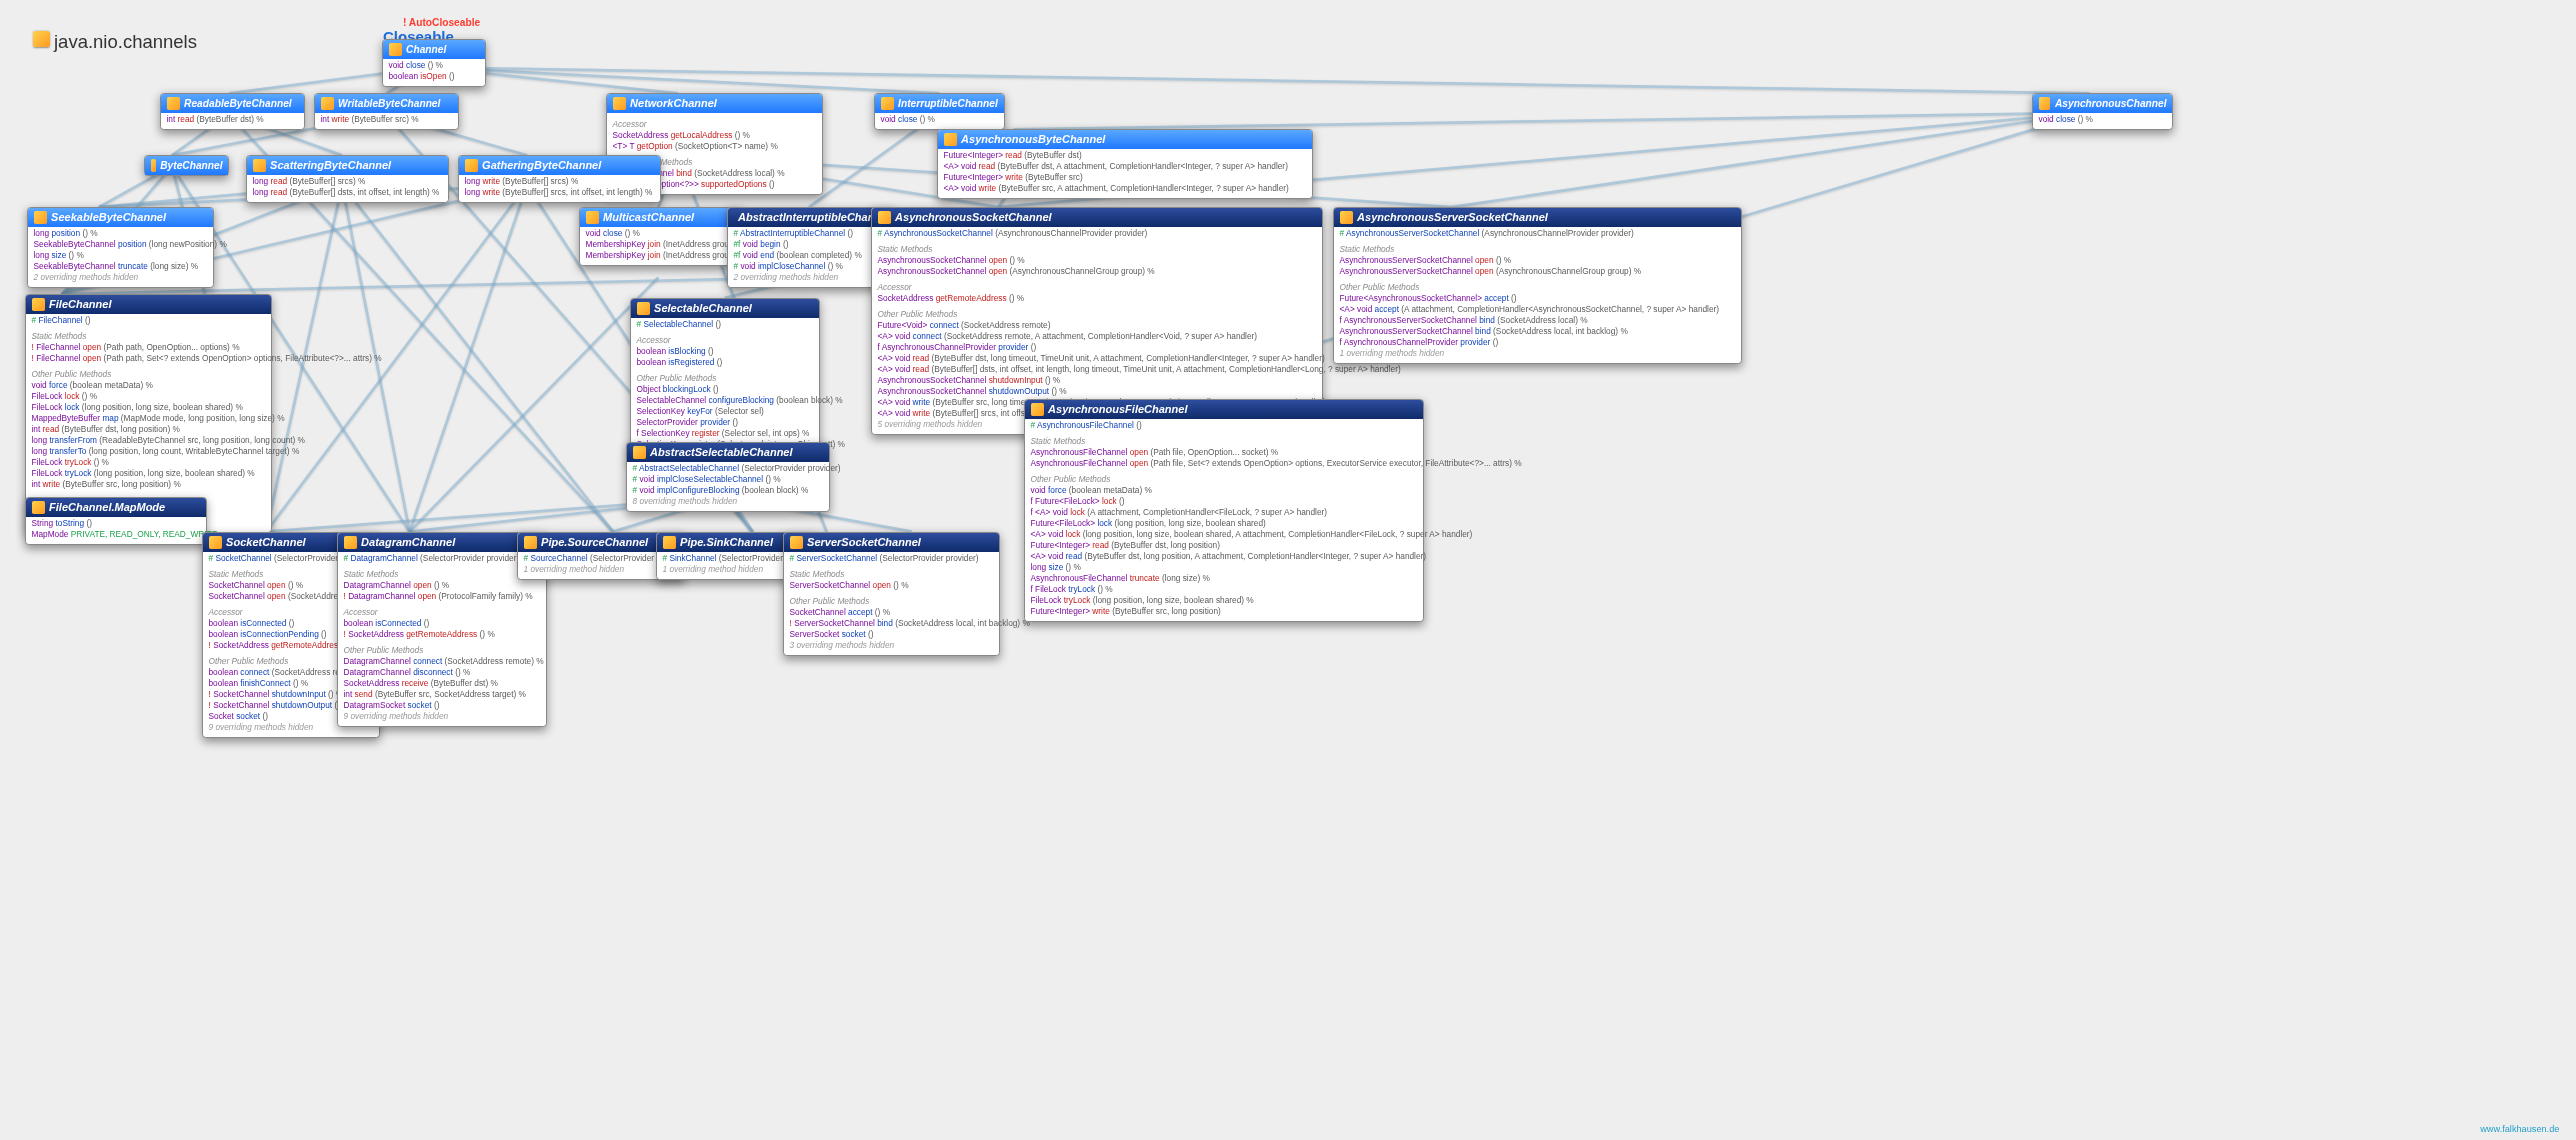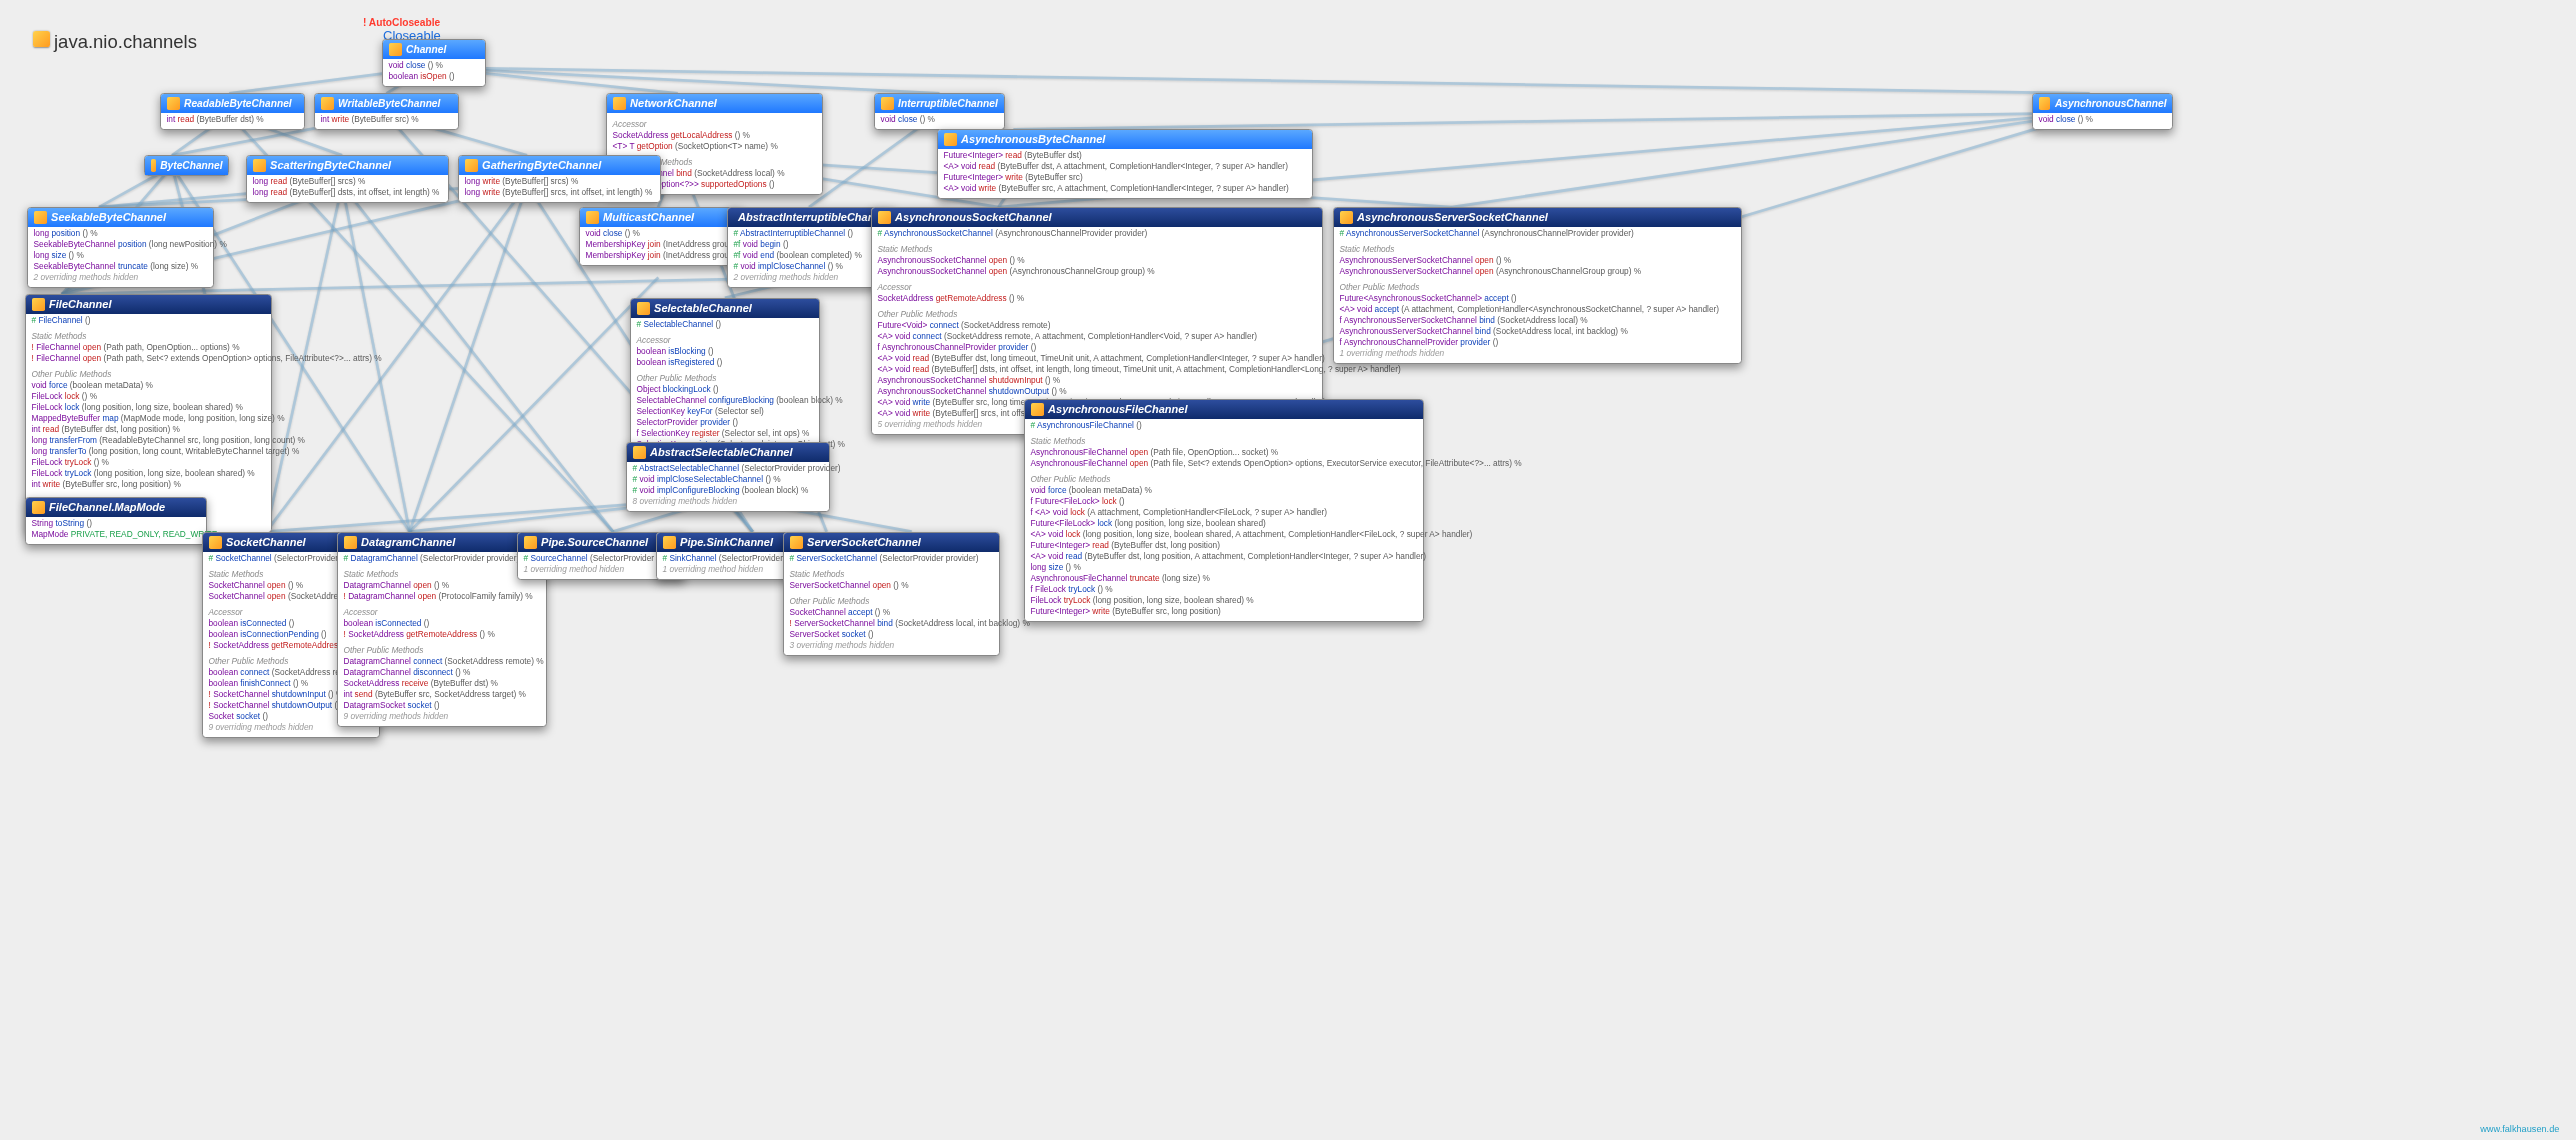--- a/index.html
+++ b/index.html
@@ -1,20 +1,20 @@
 <!DOCTYPE html>
 <html><head>
 <meta charset="utf-8">
 <style>
   html,body{margin:0;padding:0;background:#eee;font-family:Arial,Helvetica,sans-serif;font-size:8.3px;color:#000}
   .canvas{position:relative;width:2576px;height:1141px;background:#eee}
   .pkg-label{position:absolute;left:54px;top:30.5px;font-size:18.5px;font-weight:normal;color:#333}
   .pkg-icon{position:absolute;left:33px;top:30.5px;width:16.6px;height:16.6px;background:linear-gradient(135deg,#ffd24c,#ff9a1f);border-radius:2.8px;box-shadow:0 0.9px 1.8px rgba(0,0,0,.4)}
   .root-label{position:absolute;font-size:10.2px;font-weight:bold;color:#ff3b2f}
-  .root-label2{position:absolute;font-size:13px;font-weight:normal;color:#1f6fe0}
+  .root-label2{position:absolute;font-size:15px;font-weight:bold;color:#1f6fe0}
   svg.wires{position:absolute;left:0;top:0;width:2576px;height:1141px;pointer-events:none}
   svg.wires line{stroke:#7aa8c8;stroke-width:3;opacity:.55;filter:drop-shadow(0 1px 1px rgba(0,0,0,.25))}
   .box{position:absolute;border:0.9px solid #888;border-radius:3.7px;background:#fff;box-shadow:0 3.7px 9.2px rgba(0,0,0,.4)}
   .box .hdr{display:flex;align-items:center;padding:2.8px 5.5px;font-size:11px;font-weight:bold;font-style:italic;color:#fff;border-radius:2.8px 2.8px 0 0}
   .box.intf .hdr{background:linear-gradient(#5aa8ff,#1f78ff)}
   .box.cls  .hdr{background:linear-gradient(#2d4d9d,#0f2b6b)}
   .box .hdr .icn{display:inline-block;width:13px;height:13px;margin-right:4.6px;border-radius:1.8px;background:linear-gradient(135deg,#ffd24c,#ff9a1f)}
   .box .body{padding:1.8px 5.5px 3.7px 5.5px;line-height:11px}
   .sec{font-style:italic;color:#8a8a8a;margin-top:5px}
   .ln{white-space:nowrap}
@@ -88,21 +88,21 @@
   <line x1="248" y1="124" x2="663" y2="575"></line>
   <line x1="370" y1="200" x2="663" y2="575"></line>
   <line x1="418" y1="124" x2="814" y2="575"></line>
   <line x1="570" y1="200" x2="814" y2="575"></line>
 
   <line x1="1096" y1="200" x2="1080" y2="224"></line>
 </svg>
 
 <span class="pkg-icon"></span>
 <span class="pkg-label">java.nio.channels</span>
-<span class="root-label" style="left:363px;top:16.6px">! AutoCloseable</span>
+<span class="root-label" style="left:403px;top:16.6px">! AutoCloseable</span>
 <span class="root-label2" style="left:383px;top:28px">Closeable</span>
 
 <div class="box intf tiny" style="left:382px;top:39px;width:102px">
   <div class="hdr">
         <span class="icn"></span>
         <span>Channel</span>
       </div>
   <div class="body">
     <div class="ln"><span class="ty">void</span> <span class="mn">close</span> <span class="pm">() %</span></div>
     <div class="ln"><span class="ty">boolean</span> <span class="mr">isOpen</span> <span class="pm">()</span></div>

